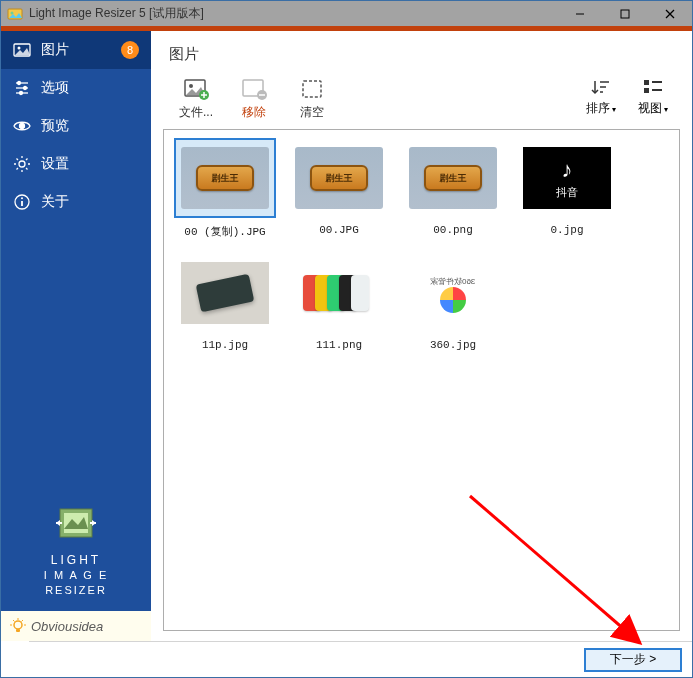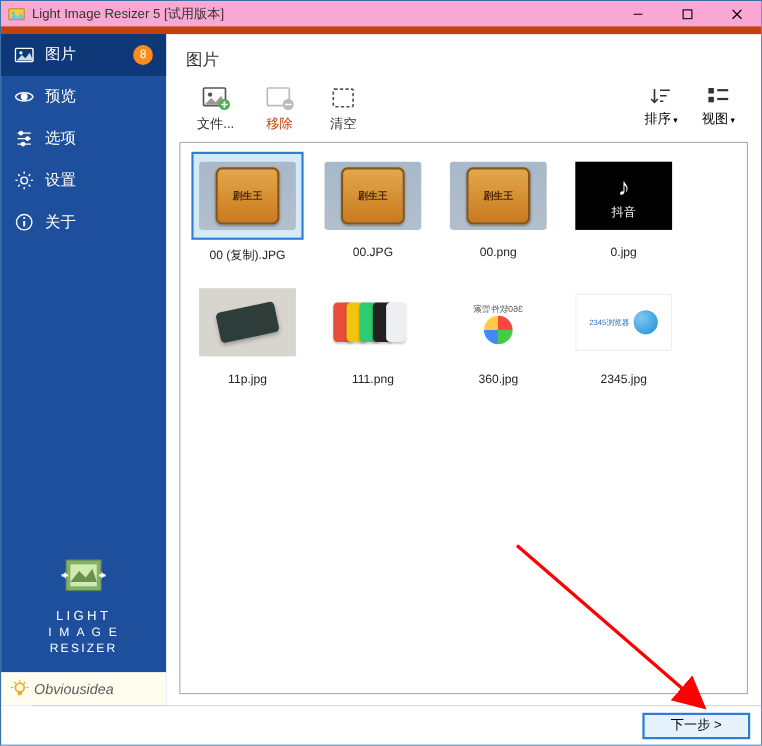--- a/index.html
+++ b/index.html
@@ -1,20 +1,20 @@
 <!DOCTYPE html>
 <html><head>
 <meta charset="utf-8">
 <style>
   * { box-sizing: border-box; margin: 0; padding: 0; font-family: "Microsoft YaHei", "Segoe UI", sans-serif; }
   body { background: #fff; width: 693px; height: 678px; position: relative; }
   .window { width: 693px; height: 678px; border: 1px solid #3a6ea5; display: flex; flex-direction: column; }
 
   
-  .titlebar { height: 30px; display: flex; align-items: center; background: #f9a8d4; border-bottom: 7px solid #c2410c; }
+  .titlebar { height: 30px; display: flex; align-items: center; background: #a3a3a3; border-bottom: 5px solid #c2410c; }
   .titlebar-icon { width: 16px; height: 16px; margin: 0 6px; }
   .titlebar-text { font-size: 12px; color: #333; flex: 1; }
   .win-controls { display: flex; }
   .win-btn { width: 45px; height: 29px; display: flex; align-items: center; justify-content: center; font-size: 14px; color: #333; cursor: pointer; }
 
   
   .body { flex: 1; display: flex; min-height: 0; }
 
   
   .sidebar { width: 150px; background: #1e4f9c; display: flex; flex-direction: column; color: #fff; }
@@ -42,25 +42,25 @@
   .tool-rbtn { display: flex; flex-direction: column; align-items: center; cursor: pointer; font-size: 12px; gap: 4px; width: 46px; }
   .tool-rbtn .ricon { width: 24px; height: 18px; display:flex; align-items:center; justify-content:center; }
   .drop-tri { margin-left: 2px; font-size: 8px; }
 
   
   .grid-wrap { flex: 1; border: 1px solid #adadad; padding: 6px 4px; overflow: auto; }
   .grid { display: flex; flex-wrap: wrap; gap: 0; }
   .thumb-cell { width: 114px; display: flex; flex-direction: column; align-items: center; padding: 4px 2px 12px; }
   .thumb { width: 98px; height: 76px; display: flex; align-items: center; justify-content: center; background: #fff; position: relative; overflow: hidden; }
   .thumb.selected { outline: 2px solid #2d7fd3; background: #d6e9f8; }
-  .thumb-label { font-size: 11px; color: #222; margin-top: 8px; text-align: right; max-width: 100px; overflow: hidden; white-space: nowrap; text-overflow: ellipsis; }
+  .thumb-label { font-size: 11px; color: #222; margin-top: 8px; text-align: right; max-width: 100px; overflow: hidden; white-space: nowrap; text-overflow: ellipsis; font-family: Liberation Mono, monospace; }
 
   
   .tm-badge { width: 88px; height: 62px; background: linear-gradient(#a8b9c9,#b2bfcd); border-radius: 3px; display:flex; align-items:center; justify-content:center; }
-  .tm-badge .bd { width: 58px; height: 52px; background: linear-gradient(#e3a74b,#c97a1f); border-radius: 6px; display:flex; align-items:center; justify-content:center; font-size: 9px; font-weight:bold; color:#4a2b05; box-shadow: 0 1px 2px rgba(0,0,0,0.3); border: 2px solid #8c5410; }
+  .tm-badge .bd { width: 58px; height: 26px; background: linear-gradient(#e3a74b,#c97a1f); border-radius: 6px; display:flex; align-items:center; justify-content:center; font-size: 9px; font-weight:bold; color:#4a2b05; box-shadow: 0 1px 2px rgba(0,0,0,0.3); border: 2px solid #8c5410; }
   .tm-douyin { width: 88px; height: 62px; background:#000; display:flex; flex-direction:column; align-items:center; justify-content:center; color:#fff; }
   .tm-douyin .note { font-size: 22px; }
   .tm-douyin .txt { font-size: 11px; margin-top: 2px; }
   .tm-phone { width: 88px; height: 62px; background:#d8d5ce; display:flex; align-items:center; justify-content:center; }
   .tm-phone .ph { width: 54px; height: 28px; background:#2e3c3a; border-radius:4px; transform: rotate(-12deg); box-shadow: 0 2px 4px rgba(0,0,0,0.3); }
   .tm-colors { width: 88px; height: 62px; background:#fff; display:flex; align-items:center; justify-content:center; gap:-4px; }
   .tm-colors .c { width: 18px; height: 36px; border-radius: 4px; margin-left:-6px; box-shadow: 0 1px 2px rgba(0,0,0,0.2); }
   .tm-360 { width: 88px; height: 62px; background:#fff; display:flex; flex-direction:column; align-items:center; justify-content:center; }
   .tm-360 .wheel { width:26px; height:26px; border-radius:50%; background: conic-gradient(#f44 0 90deg,#4c4 90deg 180deg,#48f 180deg 270deg,#fc4 270deg 360deg); }
   .tm-360 .txt { font-size: 8px; color:#555; margin-top:2px; transform: scaleX(-1); }
@@ -121,38 +121,38 @@
               <circle cx="6" cy="7" r="1.5" fill="#fff"></circle>
               <path d="M2 14 L7 9 L10 12 L14 7 L17 14 Z" fill="#fff" opacity="0.8"></path>
             </svg>
         </span>
         <span>图片</span>
         <span class="badge">8</span>
       </div>
       <div class="sidebar-item">
         <span class="icon">
           <svg width="18" height="18" viewBox="0 0 18 18" stroke="#fff" stroke-width="1.3" fill="none">
-              <path d="M1 9 C3 4 15 4 17 9 C15 14 3 14 1 9 Z"></path>
-              <circle cx="9" cy="9" r="2.5" fill="#fff"></circle>
-            </svg>
-        </span>
-        <span>预览</span>
-      </div>
-      <div class="sidebar-item">
-        <span class="icon">
-          <svg width="18" height="18" viewBox="0 0 18 18" stroke="#fff" stroke-width="1.3" fill="none">
               <line x1="3" y1="4" x2="15" y2="4"></line>
               <line x1="3" y1="9" x2="15" y2="9"></line>
               <line x1="3" y1="14" x2="15" y2="14"></line>
               <circle cx="6" cy="4" r="1.5" fill="#fff"></circle>
               <circle cx="12" cy="9" r="1.5" fill="#fff"></circle>
               <circle cx="8" cy="14" r="1.5" fill="#fff"></circle>
             </svg>
         </span>
         <span>选项</span>
+      </div>
+      <div class="sidebar-item">
+        <span class="icon">
+          <svg width="18" height="18" viewBox="0 0 18 18" stroke="#fff" stroke-width="1.3" fill="none">
+              <path d="M1 9 C3 4 15 4 17 9 C15 14 3 14 1 9 Z"></path>
+              <circle cx="9" cy="9" r="2.5" fill="#fff"></circle>
+            </svg>
+        </span>
+        <span>预览</span>
       </div>
       <div class="sidebar-item">
         <span class="icon">
           <svg width="18" height="18" viewBox="0 0 18 18" stroke="#fff" stroke-width="1.3" fill="none">
               <circle cx="9" cy="9" r="3"></circle>
               <path d="M9 1 L9 3 M9 15 L9 17 M1 9 L3 9 M15 9 L17 9 M3.5 3.5 L5 5 M13 13 L14.5 14.5 M14.5 3.5 L13 5 M5 13 L3.5 14.5"></path>
             </svg>
         </span>
         <span>设置</span>
       </div>
@@ -324,29 +324,20 @@
             </div>
             <div class="thumb-cell">
               <div class="thumb">
                 <div class="tm-360">
                   <div class="txt">360软件管家</div>
                   <div class="wheel"></div>
                 </div>
               </div>
               <div class="thumb-label">360.jpg</div>
             </div>
-            <div class="thumb-cell">
-              <div class="thumb">
-                <div class="tm-2345">
-                  <div class="txt">2345浏览器</div>
-                  <div class="ball"></div>
-                </div>
-              </div>
-              <div class="thumb-label">2345.jpg</div>
-            </div>
           </div>
       </div>
     </div>
   </div>
 
   <div class="footer">
     <div class="next-btn">
       <span>下一步 &gt;</span>
     </div>
   </div>

